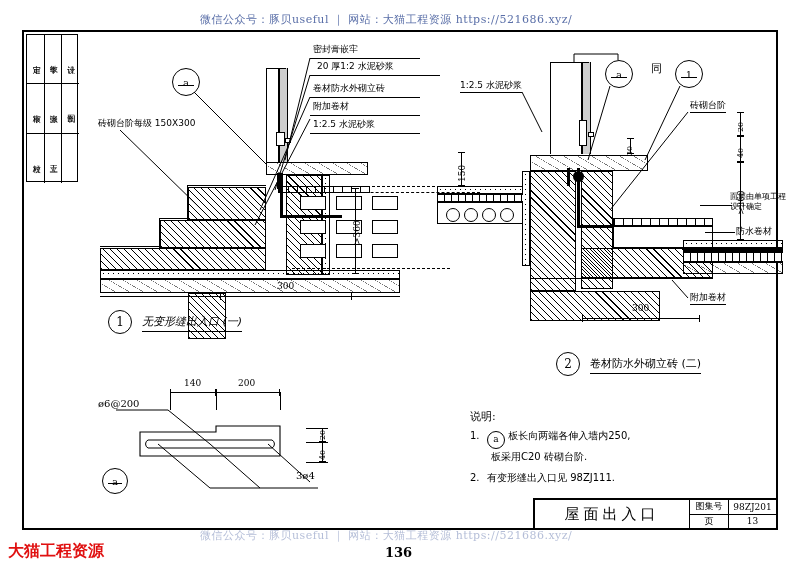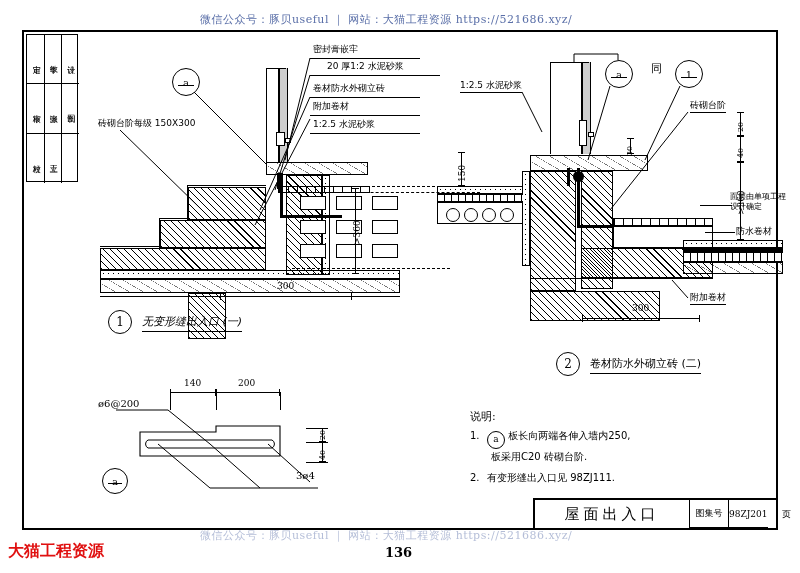--- a/index.html
+++ b/index.html
@@ -61,21 +61,21 @@
     background-image:repeating-linear-gradient(90deg,#000 0 1px,transparent 1px 9px);
   }
   .blk{border:1px solid #000;box-sizing:border-box;background:#fff;}
   
   #notes{position:absolute;font-size:10px;line-height:1.55;}
   #notes .nt{display:flex;gap:5px;margin-top:3px;}
   #notes .idx{width:12px;}
   
   #tb{position:absolute;border:2px solid #000;box-sizing:border-box;display:flex;}
   #tb .tb-main{flex:1;display:flex;align-items:center;justify-content:center;font-size:15px;letter-spacing:4px;border-right:1.5px solid #000;}
-  #tb .tb-right{width:86px;display:flex;flex-direction:row;}
+  #tb .tb-right{width:86px;display:flex;flex-direction:column;}
   #tb .tb-r-row{flex:1;display:flex;border-bottom:1px solid #000;}
   #tb .tb-r-row:last-child{border-bottom:none;}
   #tb .tb-k{width:38px;border-right:1px solid #000;display:flex;align-items:center;justify-content:center;font-size:9px;}
   #tb .tb-v{flex:1;display:flex;align-items:center;justify-content:center;font-size:9px;
             font-family:"DejaVu Serif","Liberation Serif",serif;}
   #pageno{position:absolute;font-size:13px;font-weight:bold;font-family:"DejaVu Serif","Liberation Serif",serif;}
   .arrowdim{position:absolute;height:1px;background:#000;}
   .arrowdim:before,.arrowdim:after{content:"";position:absolute;top:-3px;width:1px;height:7px;background:#000;}
   .arrowdim:before{left:0;} .arrowdim:after{right:0;}
   .vdim{position:absolute;width:1px;background:#000;}
@@ -185,21 +185,21 @@
     <line x1="114" y1="52" x2="186" y2="124" stroke="#000" stroke-width="1"></line>
     <line x1="40" y1="90" x2="122" y2="170" stroke="#000" stroke-width="1"></line>
   </svg>
 </div>
 
 <div class="abs lbl" style="left:98px;top:118px;">砖砌台阶每级 150X300</div>
 
 <div class="abs" style="left:310px;top:40px;width:170px;">
   <div class="abs lbl" style="left:3px;top:4px;">密封膏嵌牢</div>
   <div class="abs ln" style="left:0;top:18px;width:110px;height:1px;"></div>
-  <div class="abs lbl" style="left:17px;top:21px;">20 厚1:2 水泥砂浆</div>
+  <div class="abs lbl" style="left:7px;top:21px;">20 厚1:2 水泥砂浆</div>
   <div class="abs ln" style="left:0;top:35px;width:130px;height:1px;"></div>
   <div class="abs lbl" style="left:3px;top:43px;">卷材防水外砌立砖</div>
   <div class="abs ln" style="left:0;top:57px;width:110px;height:1px;"></div>
   <div class="abs lbl" style="left:3px;top:61px;">附加卷材</div>
   <div class="abs ln" style="left:0;top:75px;width:110px;height:1px;"></div>
   <div class="abs lbl" style="left:3px;top:79px;">1:2.5 水泥砂浆</div>
   <div class="abs ln" style="left:0;top:93px;width:110px;height:1px;"></div>
 </div>
 <svg class="abs" style="left:255px;top:40px;width:120px;height:200px;overflow:visible;">
   <line x1="55" y1="18" x2="30" y2="120" stroke="#000" stroke-width="1"></line>

